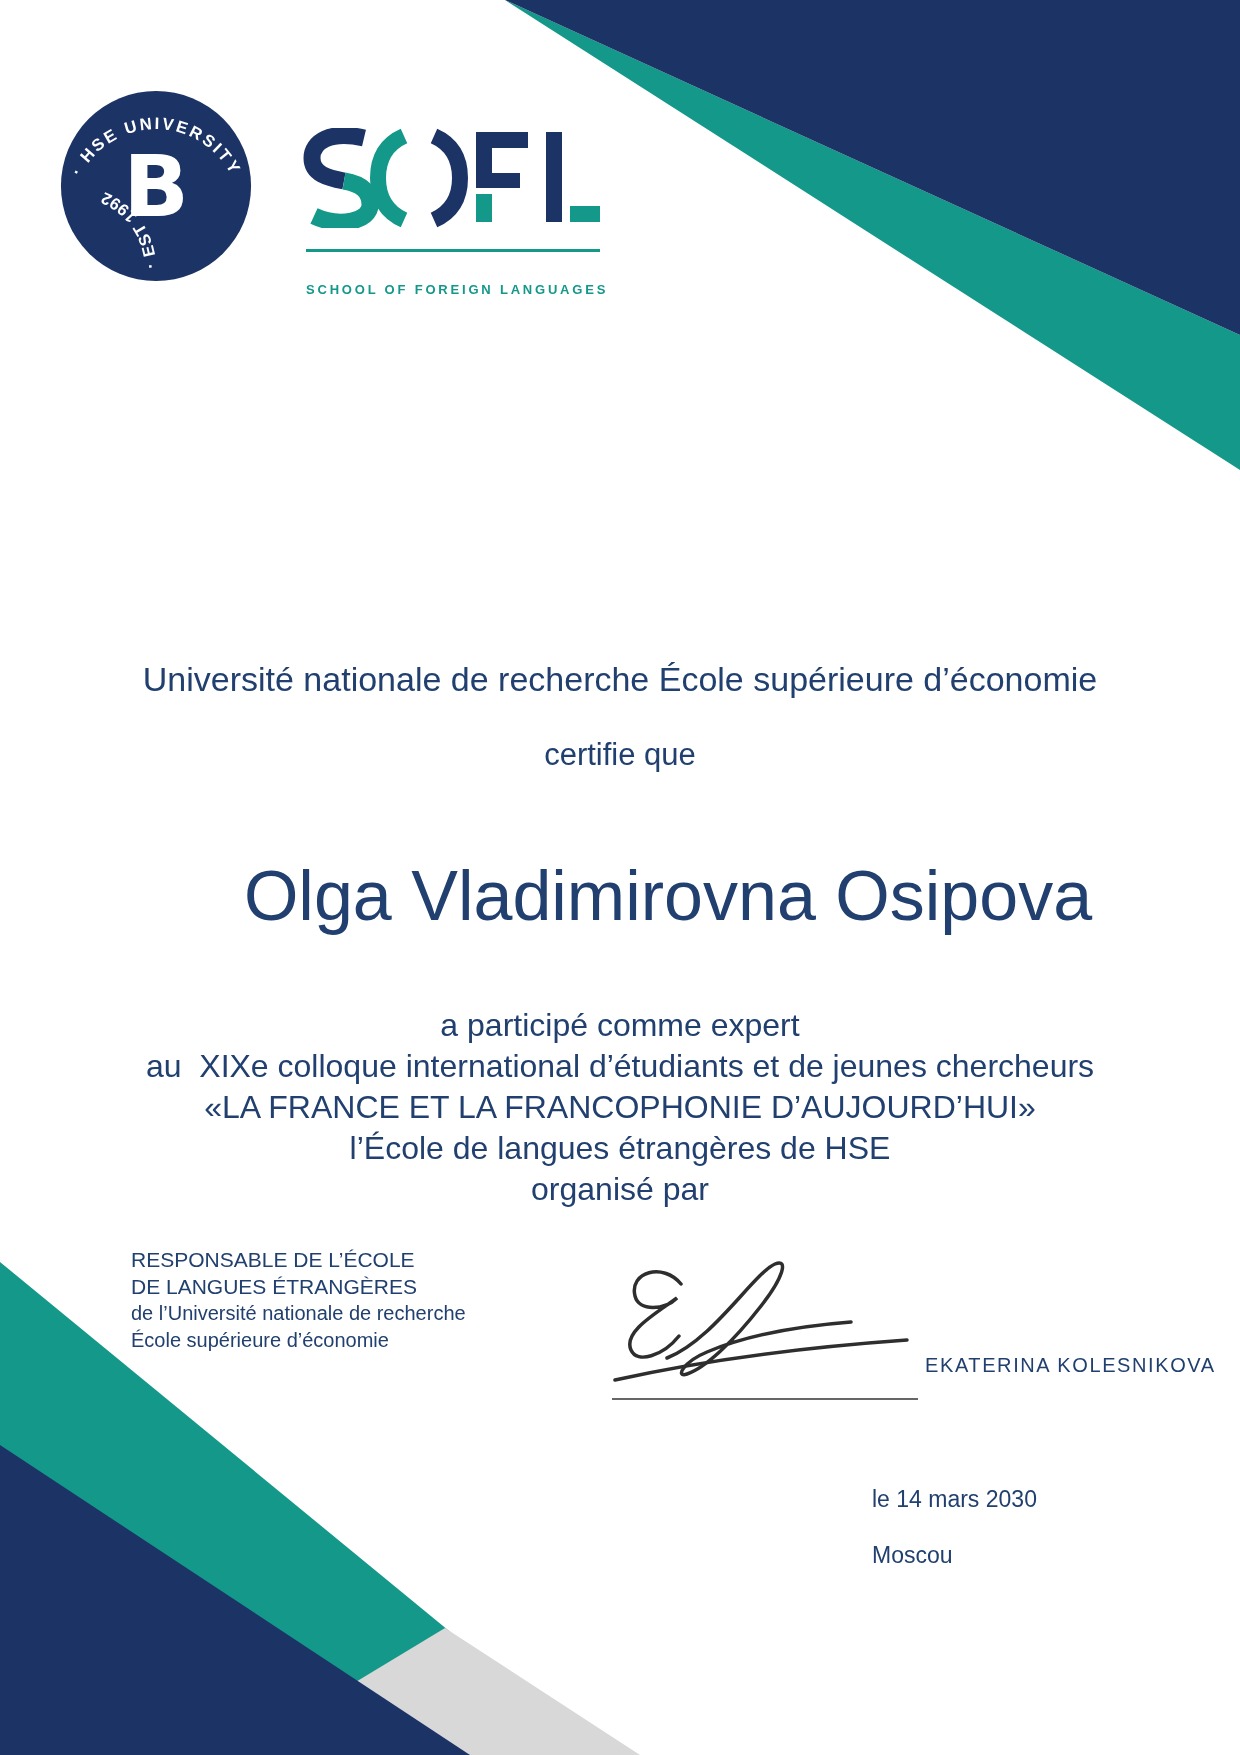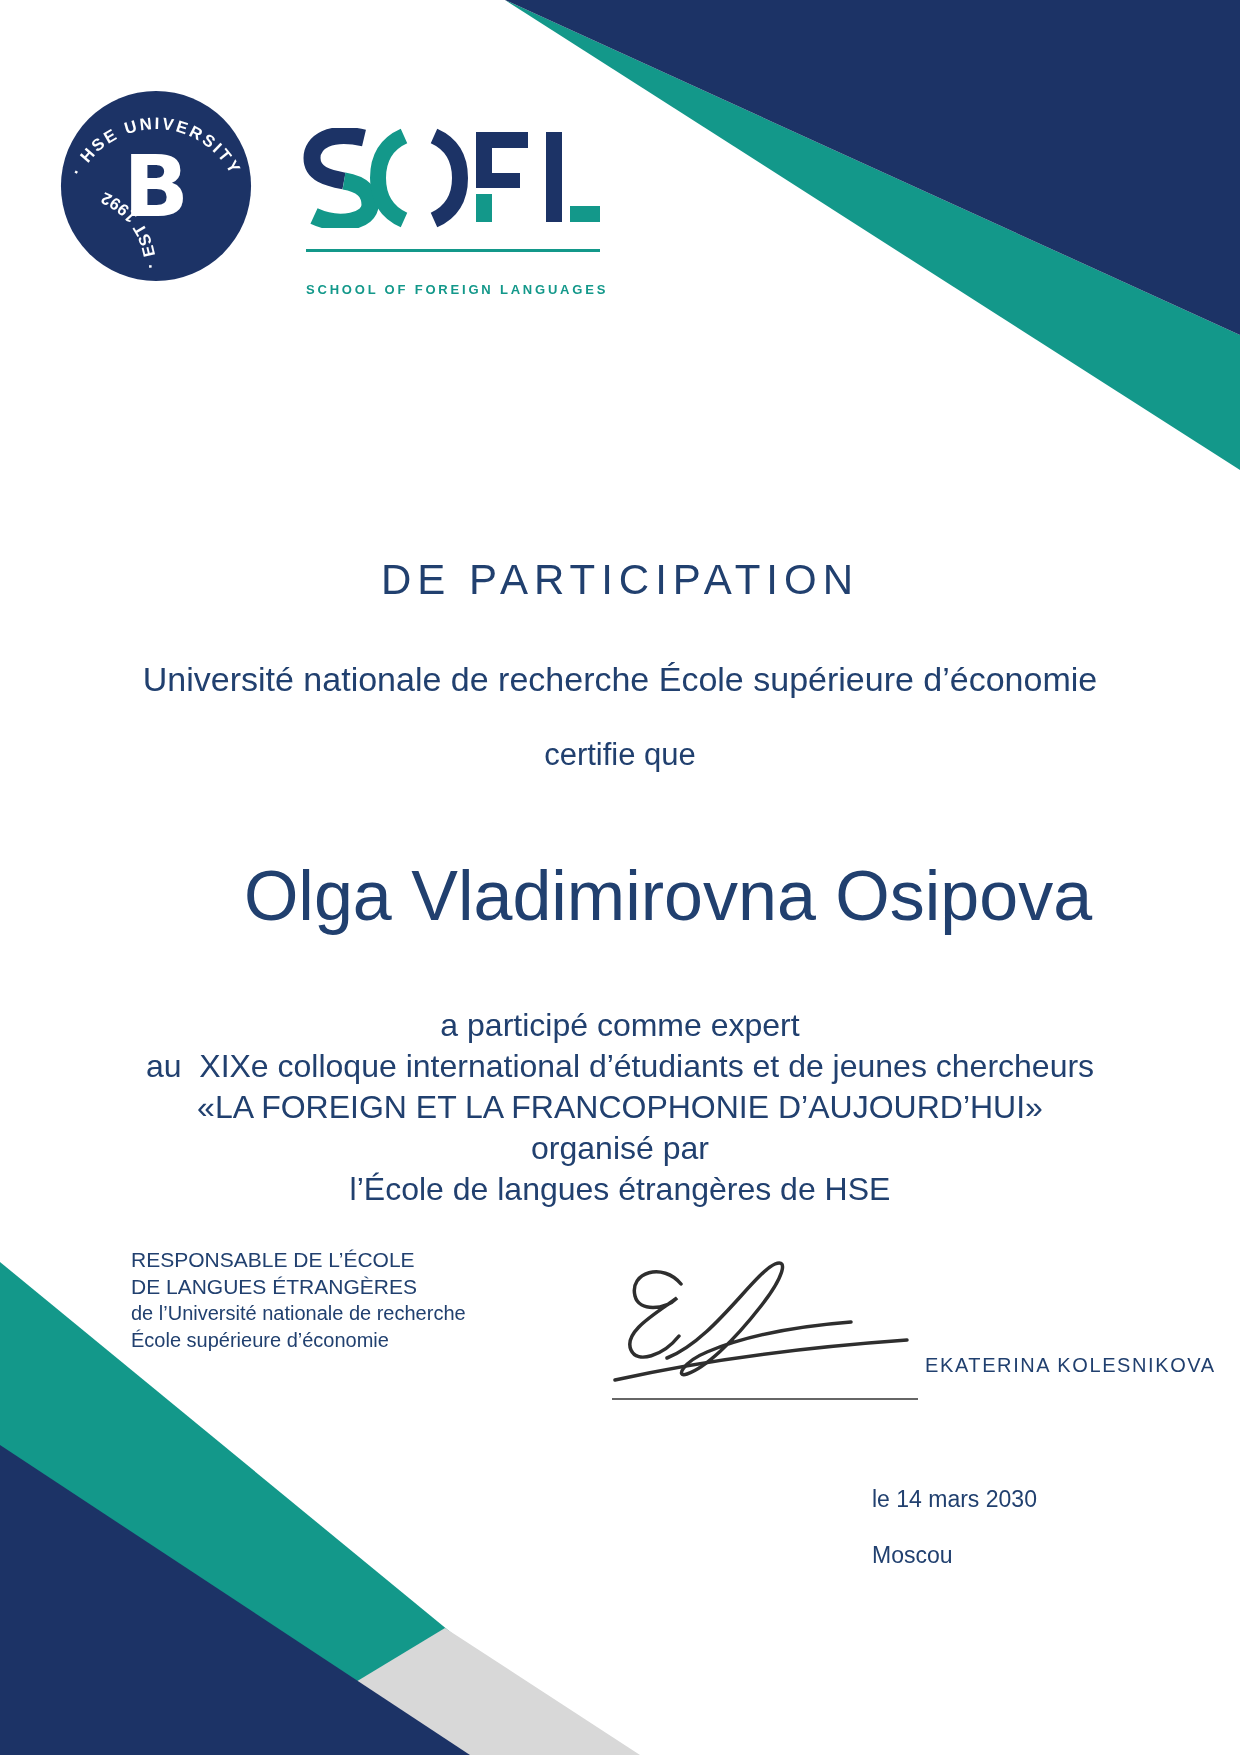--- a/index.html
+++ b/index.html
@@ -71,33 +71,32 @@
       <rect x="176" y="66" width="16" height="28" fill="#13988a"></rect>
     </g>
     <g>
       <rect x="246" y="4" width="16" height="90" fill="#1c3366"></rect>
       <rect x="270" y="78" width="30" height="16" fill="#13988a"></rect>
     </g>
   </svg>
   <div class="sofl-rule"></div>
   <div class="sofl-caption">SCHOOL OF FOREIGN LANGUAGES</div>
 
-  <div class="centered subtitle">DE PARTICIPATION</div>
 
   <div class="centered issuer">Université nationale de recherche École supérieure d’économie</div>
   <div class="centered certify">certifie que</div>
 
   <div class="centered recipient">Olga Vladimirovna Osipova</div>
 
   <div class="centered bodyblock">
     <div>a participé comme expert</div>
     <div>au  XIXe colloque international d’étudiants et de jeunes chercheurs</div>
-    <div>«LA FOREIGN ET LA FRANCOPHONIE D’AUJOURD’HUI»</div>
+    <div>«LA FRANCE ET LA FRANCOPHONIE D’AUJOURD’HUI»</div>
+    <div>l’École de langues étrangères de HSE</div>
     <div>organisé par</div>
-    <div>l’École de langues étrangères de HSE</div>
   </div>
 
   <div class="sig-block">
     <div>RESPONSABLE DE L’ÉCOLE</div>
     <div>DE LANGUES ÉTRANGÈRES</div>
     <div class="small">de l’Université nationale de recherche</div>
     <div class="small">École supérieure d’économie</div>
   </div>
 
   <svg class="sig-svg" viewBox="0 0 345 160">

